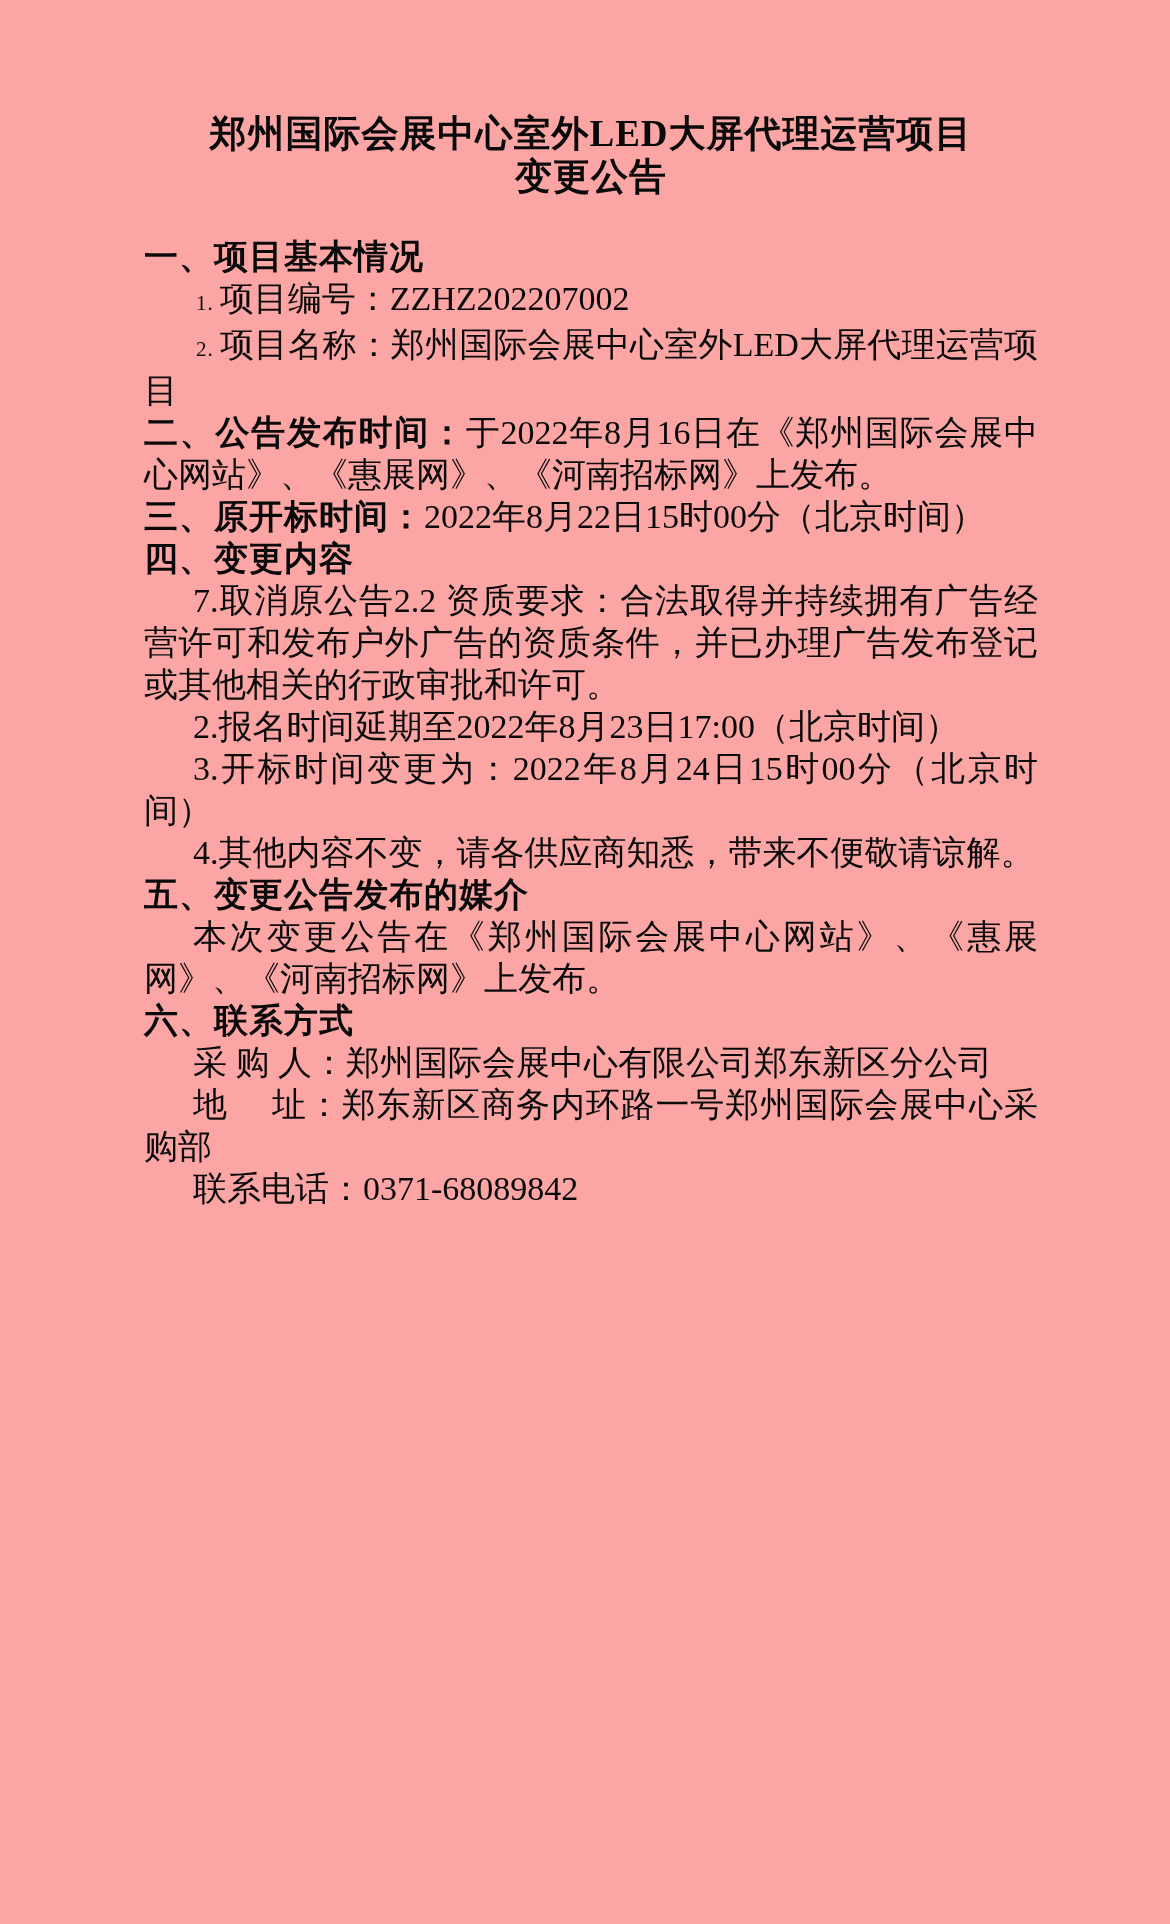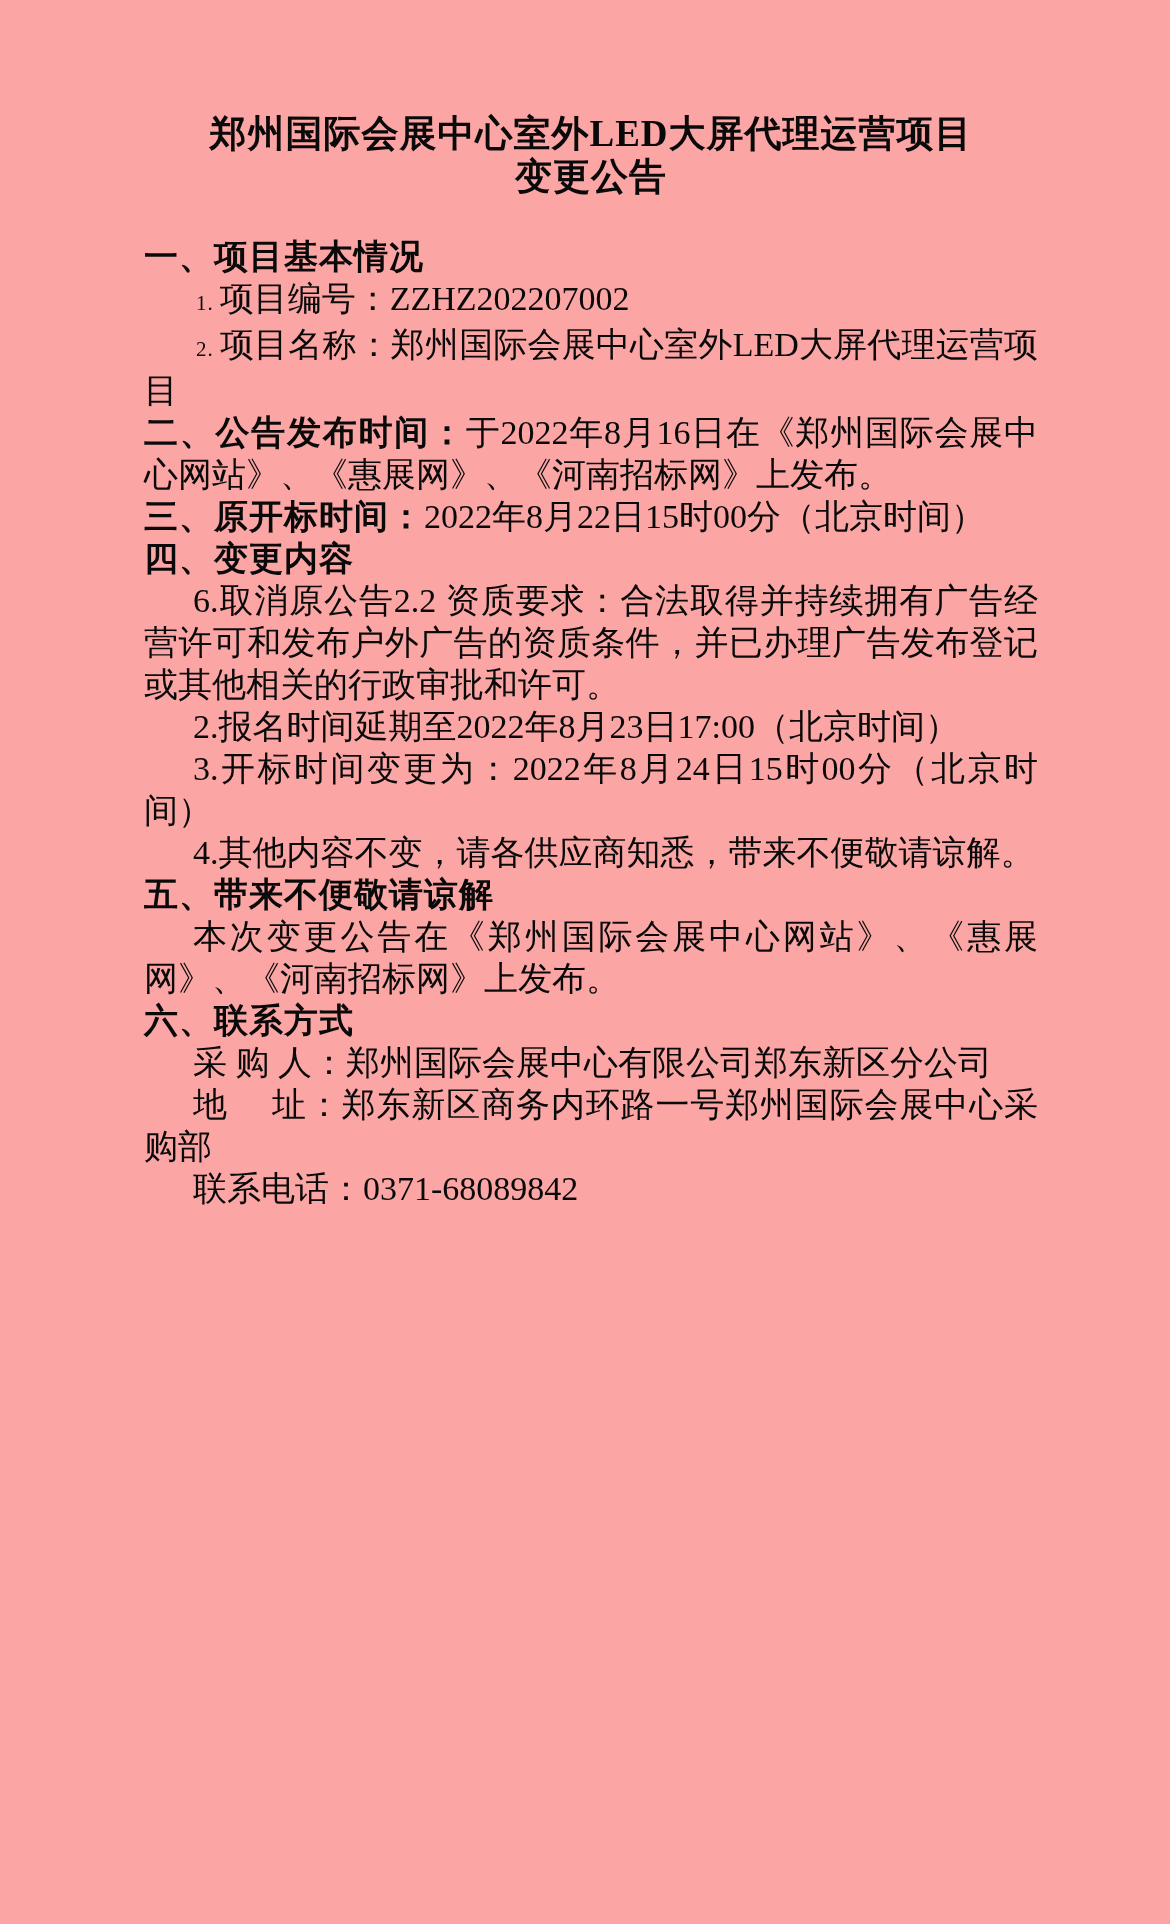--- a/index.html
+++ b/index.html
@@ -80,25 +80,25 @@
       <div>郑州国际会展中心室外LED大屏代理运营项目</div>
       <div>变更公告</div>
     </div>
     <div class="paragraphs" id="paragraphs">
         <p class="heading"><span class="seg-bold">一、项目基本情况</span></p>
         <p class="sub-item"><span class="list-marker">1.</span><span>项目编号：ZZHZ202207002</span></p>
         <p class="sub-item"><span class="list-marker">2.</span><span>项目名称：郑州国际会展中心室外LED大屏代理运营项目</span></p>
         <p class="flush"><span class="seg-bold">二、公告发布时间：</span><span>于2022年8月16日在《郑州国际会展中心网站》、《惠展网》、《河南招标网》上发布。</span></p>
         <p class="flush"><span class="seg-bold">三、原开标时间：</span><span>2022年8月22日15时00分（北京时间）</span></p>
         <p class="heading"><span class="seg-bold">四、变更内容</span></p>
-        <p class="indent"><span>6.取消原公告2.2 资质要求：合法取得并持续拥有广告经营许可和发布户外广告的资质条件，并已办理广告发布登记或其他相关的行政审批和许可。</span></p>
+        <p class="indent"><span>7.取消原公告2.2 资质要求：合法取得并持续拥有广告经营许可和发布户外广告的资质条件，并已办理广告发布登记或其他相关的行政审批和许可。</span></p>
         <p class="indent"><span>2.报名时间延期至2022年8月23日17:00（北京时间）</span></p>
         <p class="indent"><span>3.开标时间变更为：2022年8月24日15时00分（北京时间）</span></p>
         <p class="indent"><span>4.其他内容不变，请各供应商知悉，带来不便敬请谅解。</span></p>
-        <p class="heading"><span class="seg-bold">五、带来不便敬请谅解</span></p>
+        <p class="heading"><span class="seg-bold">五、变更公告发布的媒介</span></p>
         <p class="indent"><span>本次变更公告在《郑州国际会展中心网站》、《惠展网》、《河南招标网》上发布。</span></p>
         <p class="heading"><span class="seg-bold">六、联系方式</span></p>
         <p class="indent"><span>采 购 人：郑州国际会展中心有限公司郑东新区分公司</span></p>
         <p class="indent"><span>地　 址：郑东新区商务内环路一号郑州国际会展中心采购部</span></p>
         <p class="indent"><span>联系电话：0371-68089842</span></p>
       </div>
   </div>
 </div>
 
 </body></html>

